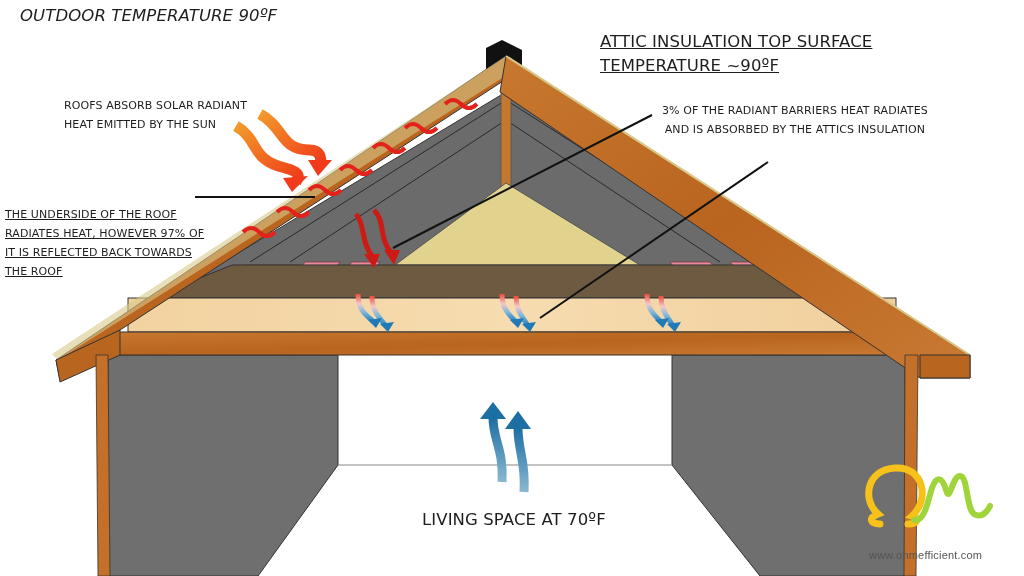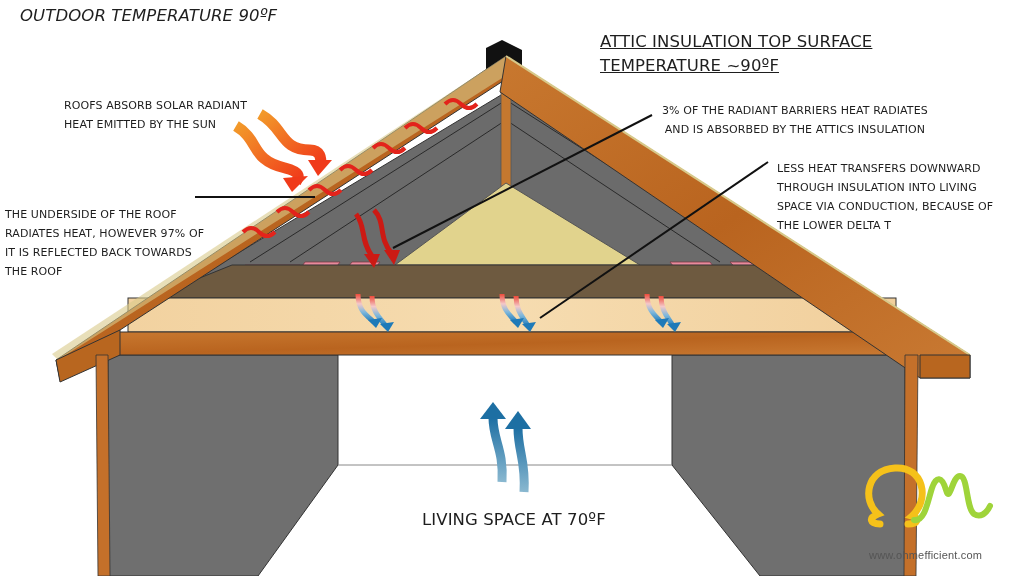--- a/index.html
+++ b/index.html
@@ -147,27 +147,23 @@
       <path d="M914,520 C925,522 928,500 932,488 C936,476 942,476 946,490 C950,504 952,476 960,476 C968,476 966,508 974,514 C980,518 986,514 990,506" fill="none" stroke="#9fd43a" stroke-width="6" stroke-linecap="round"></path>
     </g>
   </svg>
 
   <div class="label big" style="left:20px; top:4px;font-style:italic;">OUTDOOR TEMPERATURE 90ºF</div>
   <div class="label big" style="left:600px; top:30px;text-decoration:underline;">ATTIC INSULATION TOP SURFACE
 TEMPERATURE ~90ºF</div>
 
   <div class="label small" style="left:64px; top:96px;">ROOFS ABSORB SOLAR RADIANT
 HEAT EMITTED BY THE SUN</div>
-  <div class="label small" style="left:5px; top:205px;">THE UNDERSIDE OF THE ROOF
+  <div class="label small" style="left:5px; top:205px;text-decoration:underline;">THE UNDERSIDE OF THE ROOF
 RADIATES HEAT, HOWEVER 97% OF
 IT IS REFLECTED BACK TOWARDS
 THE ROOF</div>
   <div class="label small" style="left:662px; top:101px;text-align:center;">3% OF THE RADIANT BARRIERS HEAT RADIATES
 AND IS ABSORBED BY THE ATTICS INSULATION</div>
-  <div class="label small" style="left:777px; top:159px;">LESS HEAT TRANSFERS DOWNWARD
-THROUGH INSULATION INTO LIVING
-SPACE VIA CONDUCTION, BECAUSE OF
-THE LOWER DELTA T</div>
 
   <div class="label big" style="left:422px; top:508px;text-align:center;">LIVING SPACE AT 70ºF</div>
 
   <div class="url" style="left:869px; top:549px;text-align:center;">www.ohmefficient.com</div>
 </div>
 
 </body></html>

